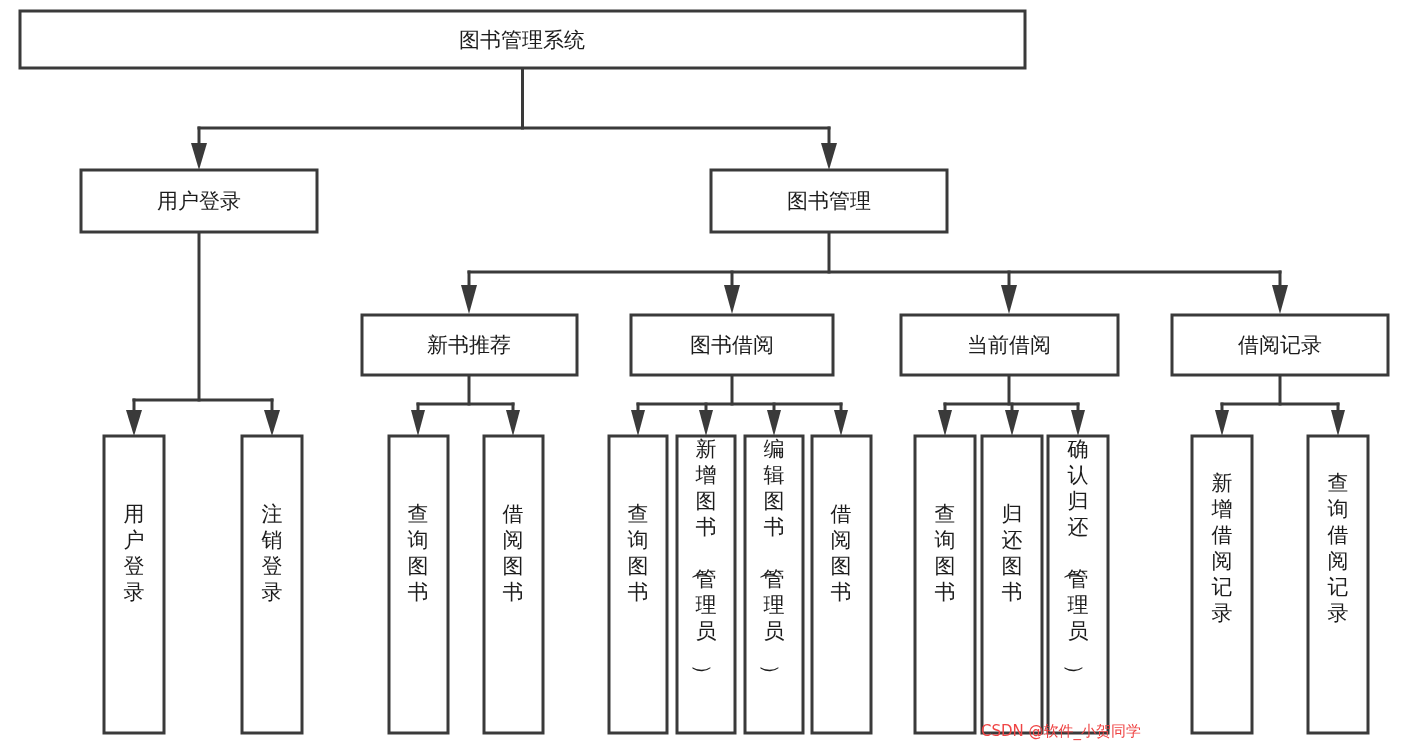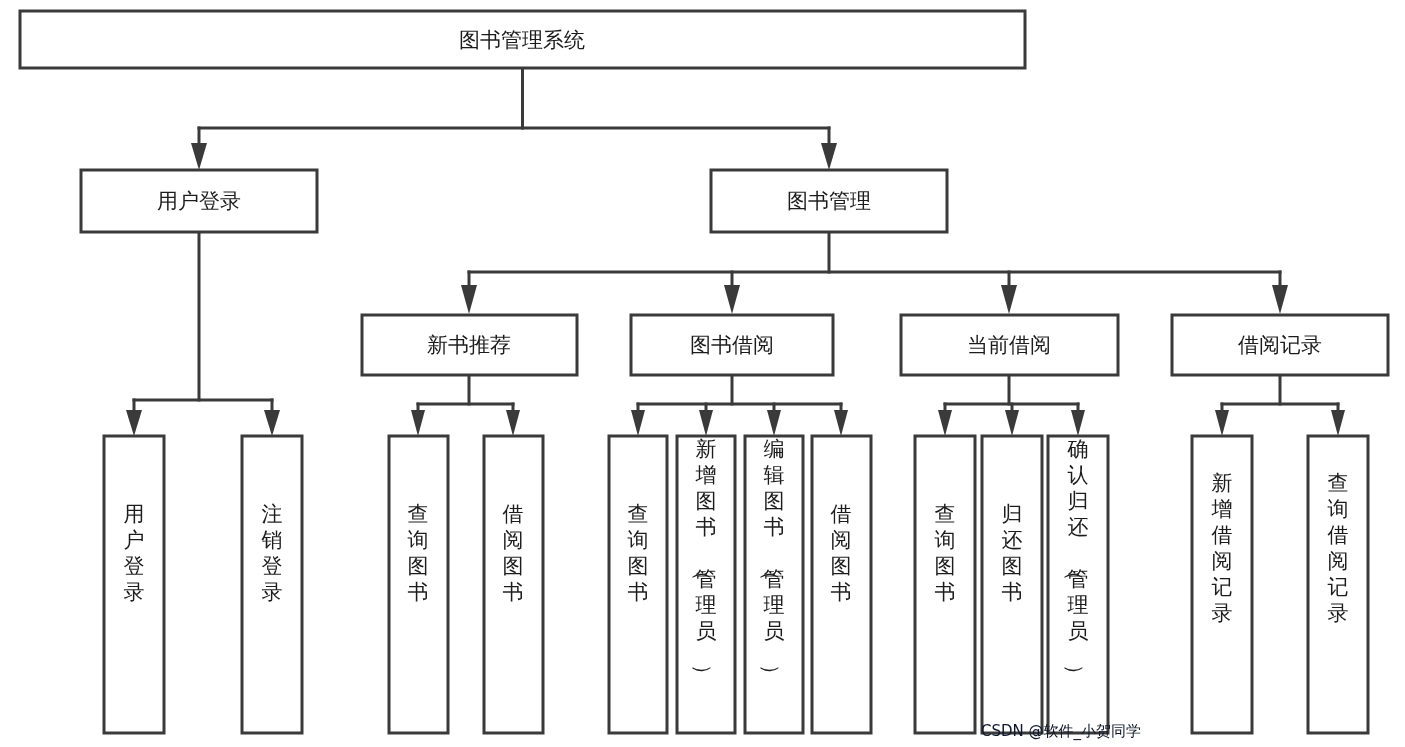--- a/index.html
+++ b/index.html
@@ -54,21 +54,21 @@
     font-size: 21px;
     fill: #1c1c1c;
     text-anchor: middle;
   }
   .watermark {
     position: absolute;
     right: 12px;
     bottom: 6px;
     font-family: "DejaVu Sans", "Liberation Sans", sans-serif;
     font-size: 15px;
-    color: #0f172a;
+    color: #ef4444;
     white-space: nowrap;
     user-select: none;
   }
 </style>
 </head>
 <body>
 
 <div id="diagram-root">
 
   <svg class="flow" viewBox="0 0 1405 747" xmlns="http://www.w3.org/2000/svg">

